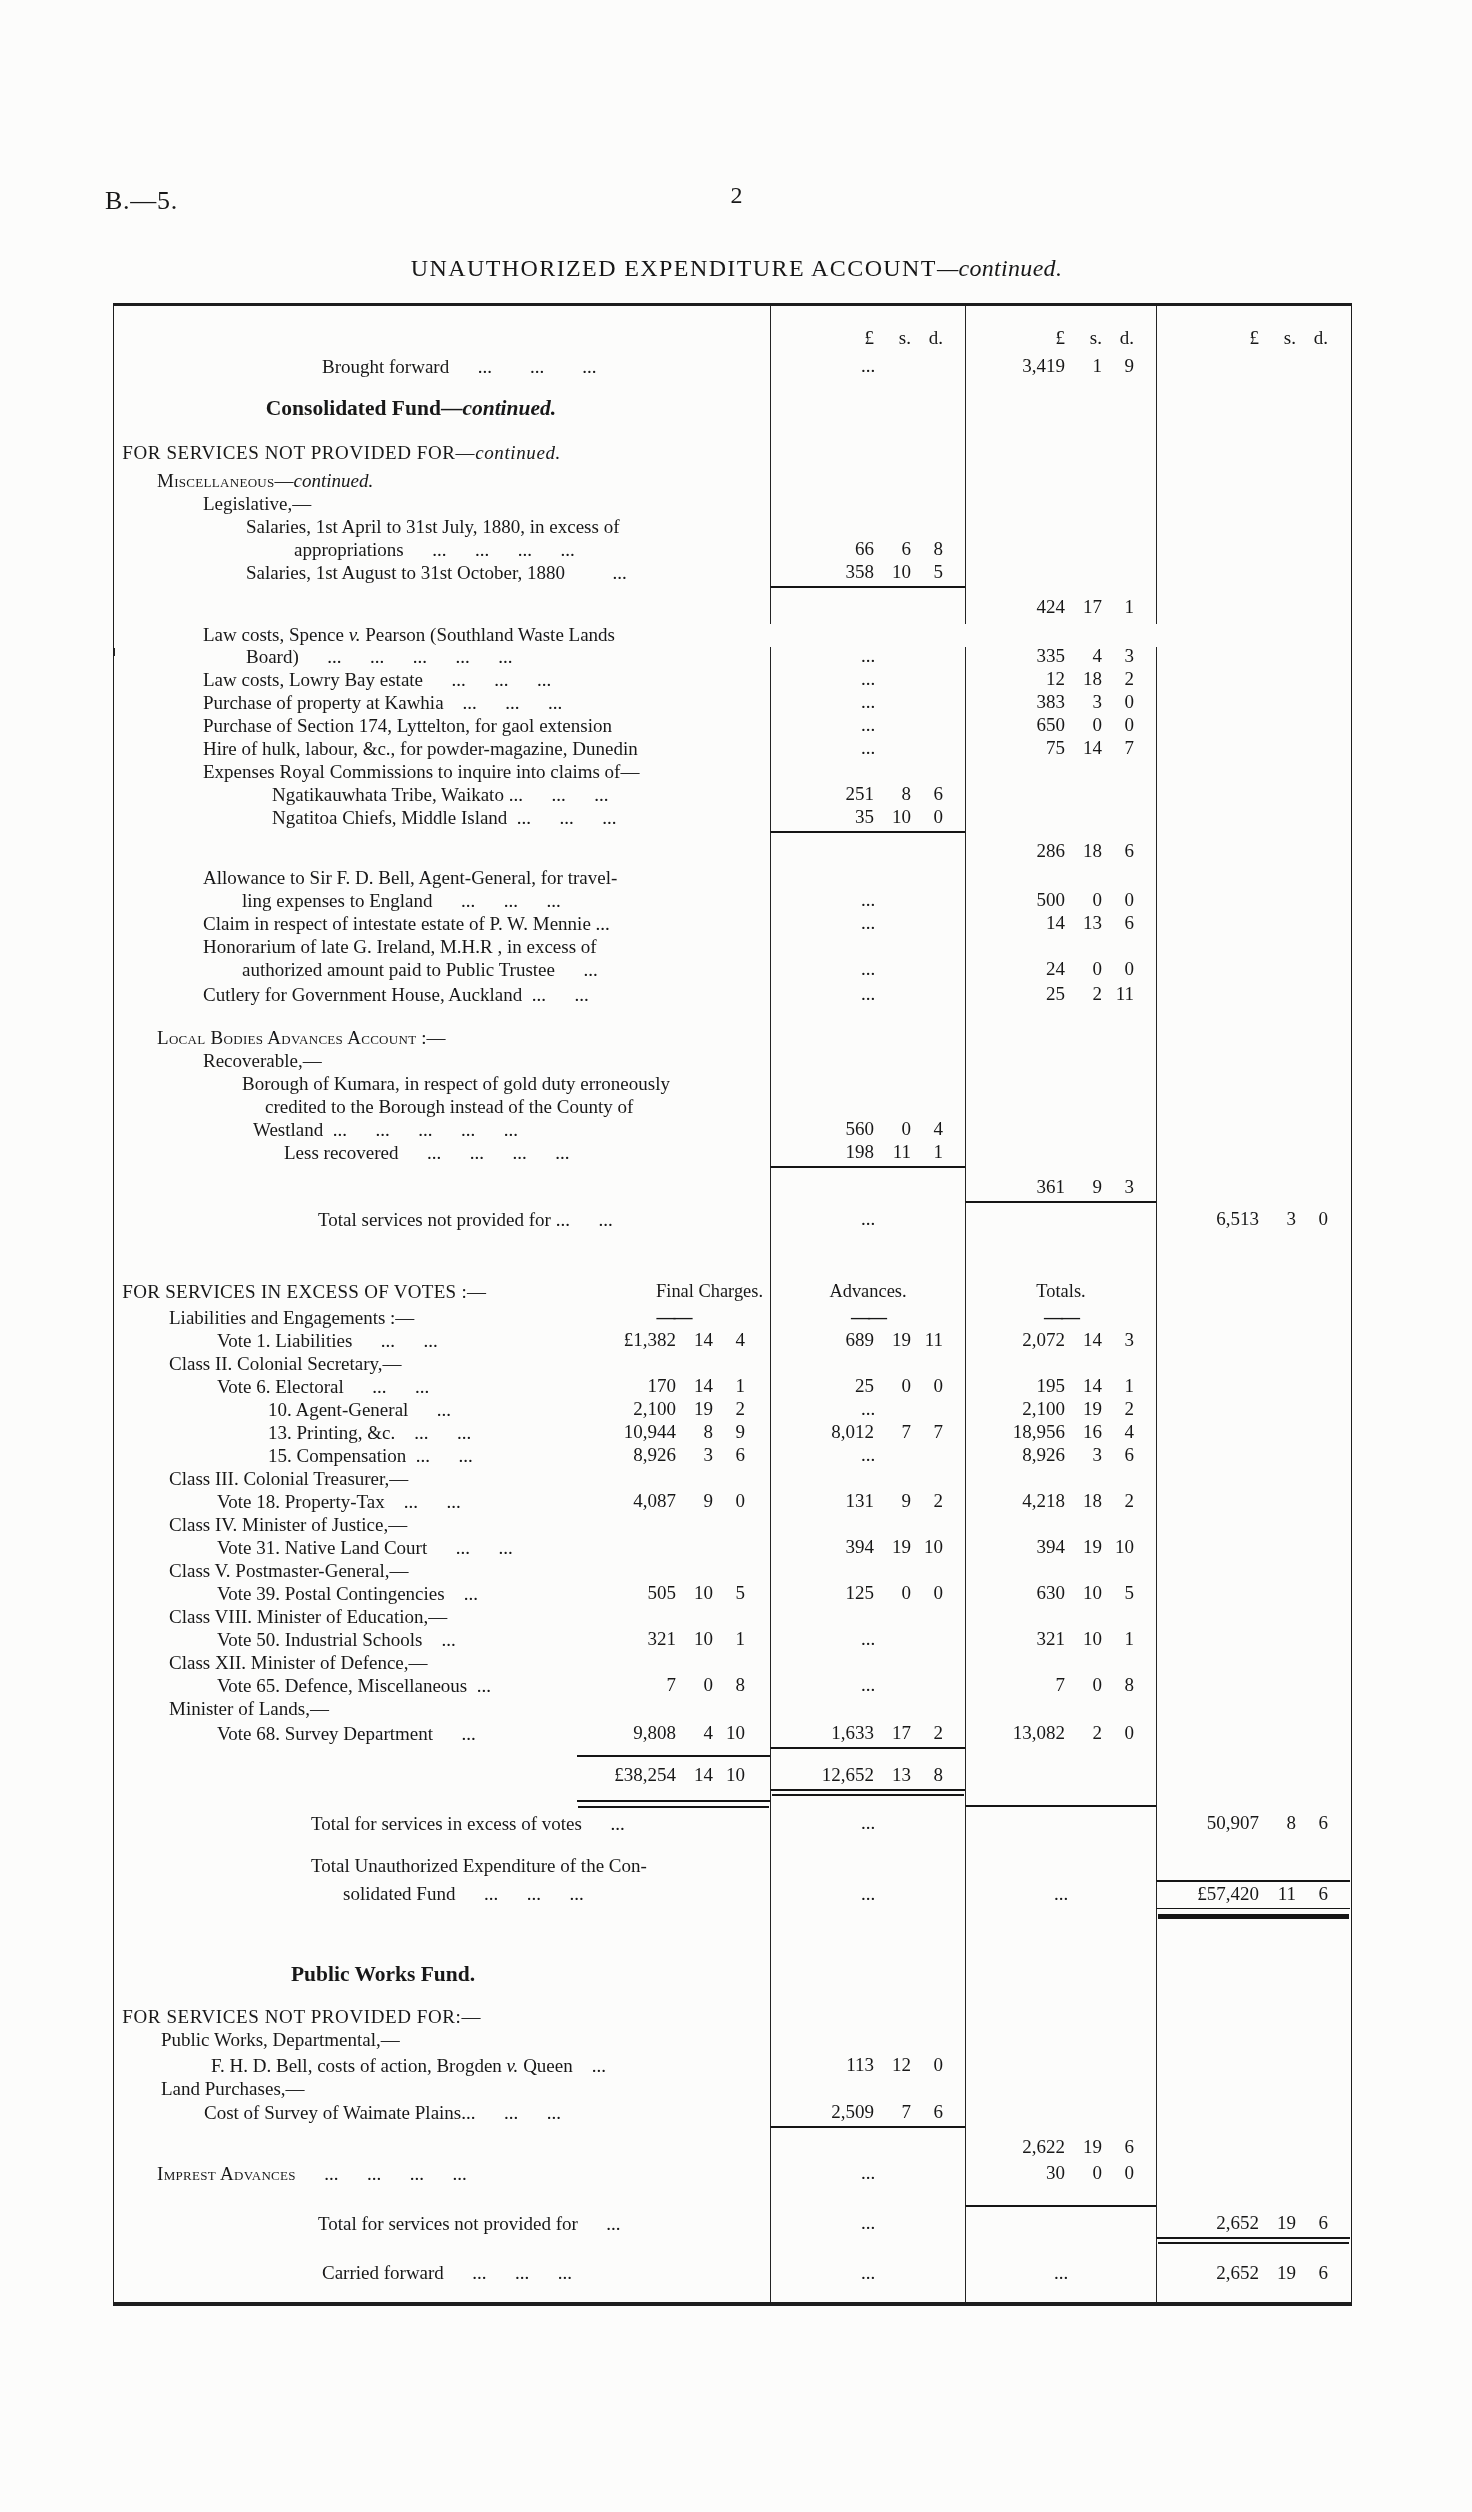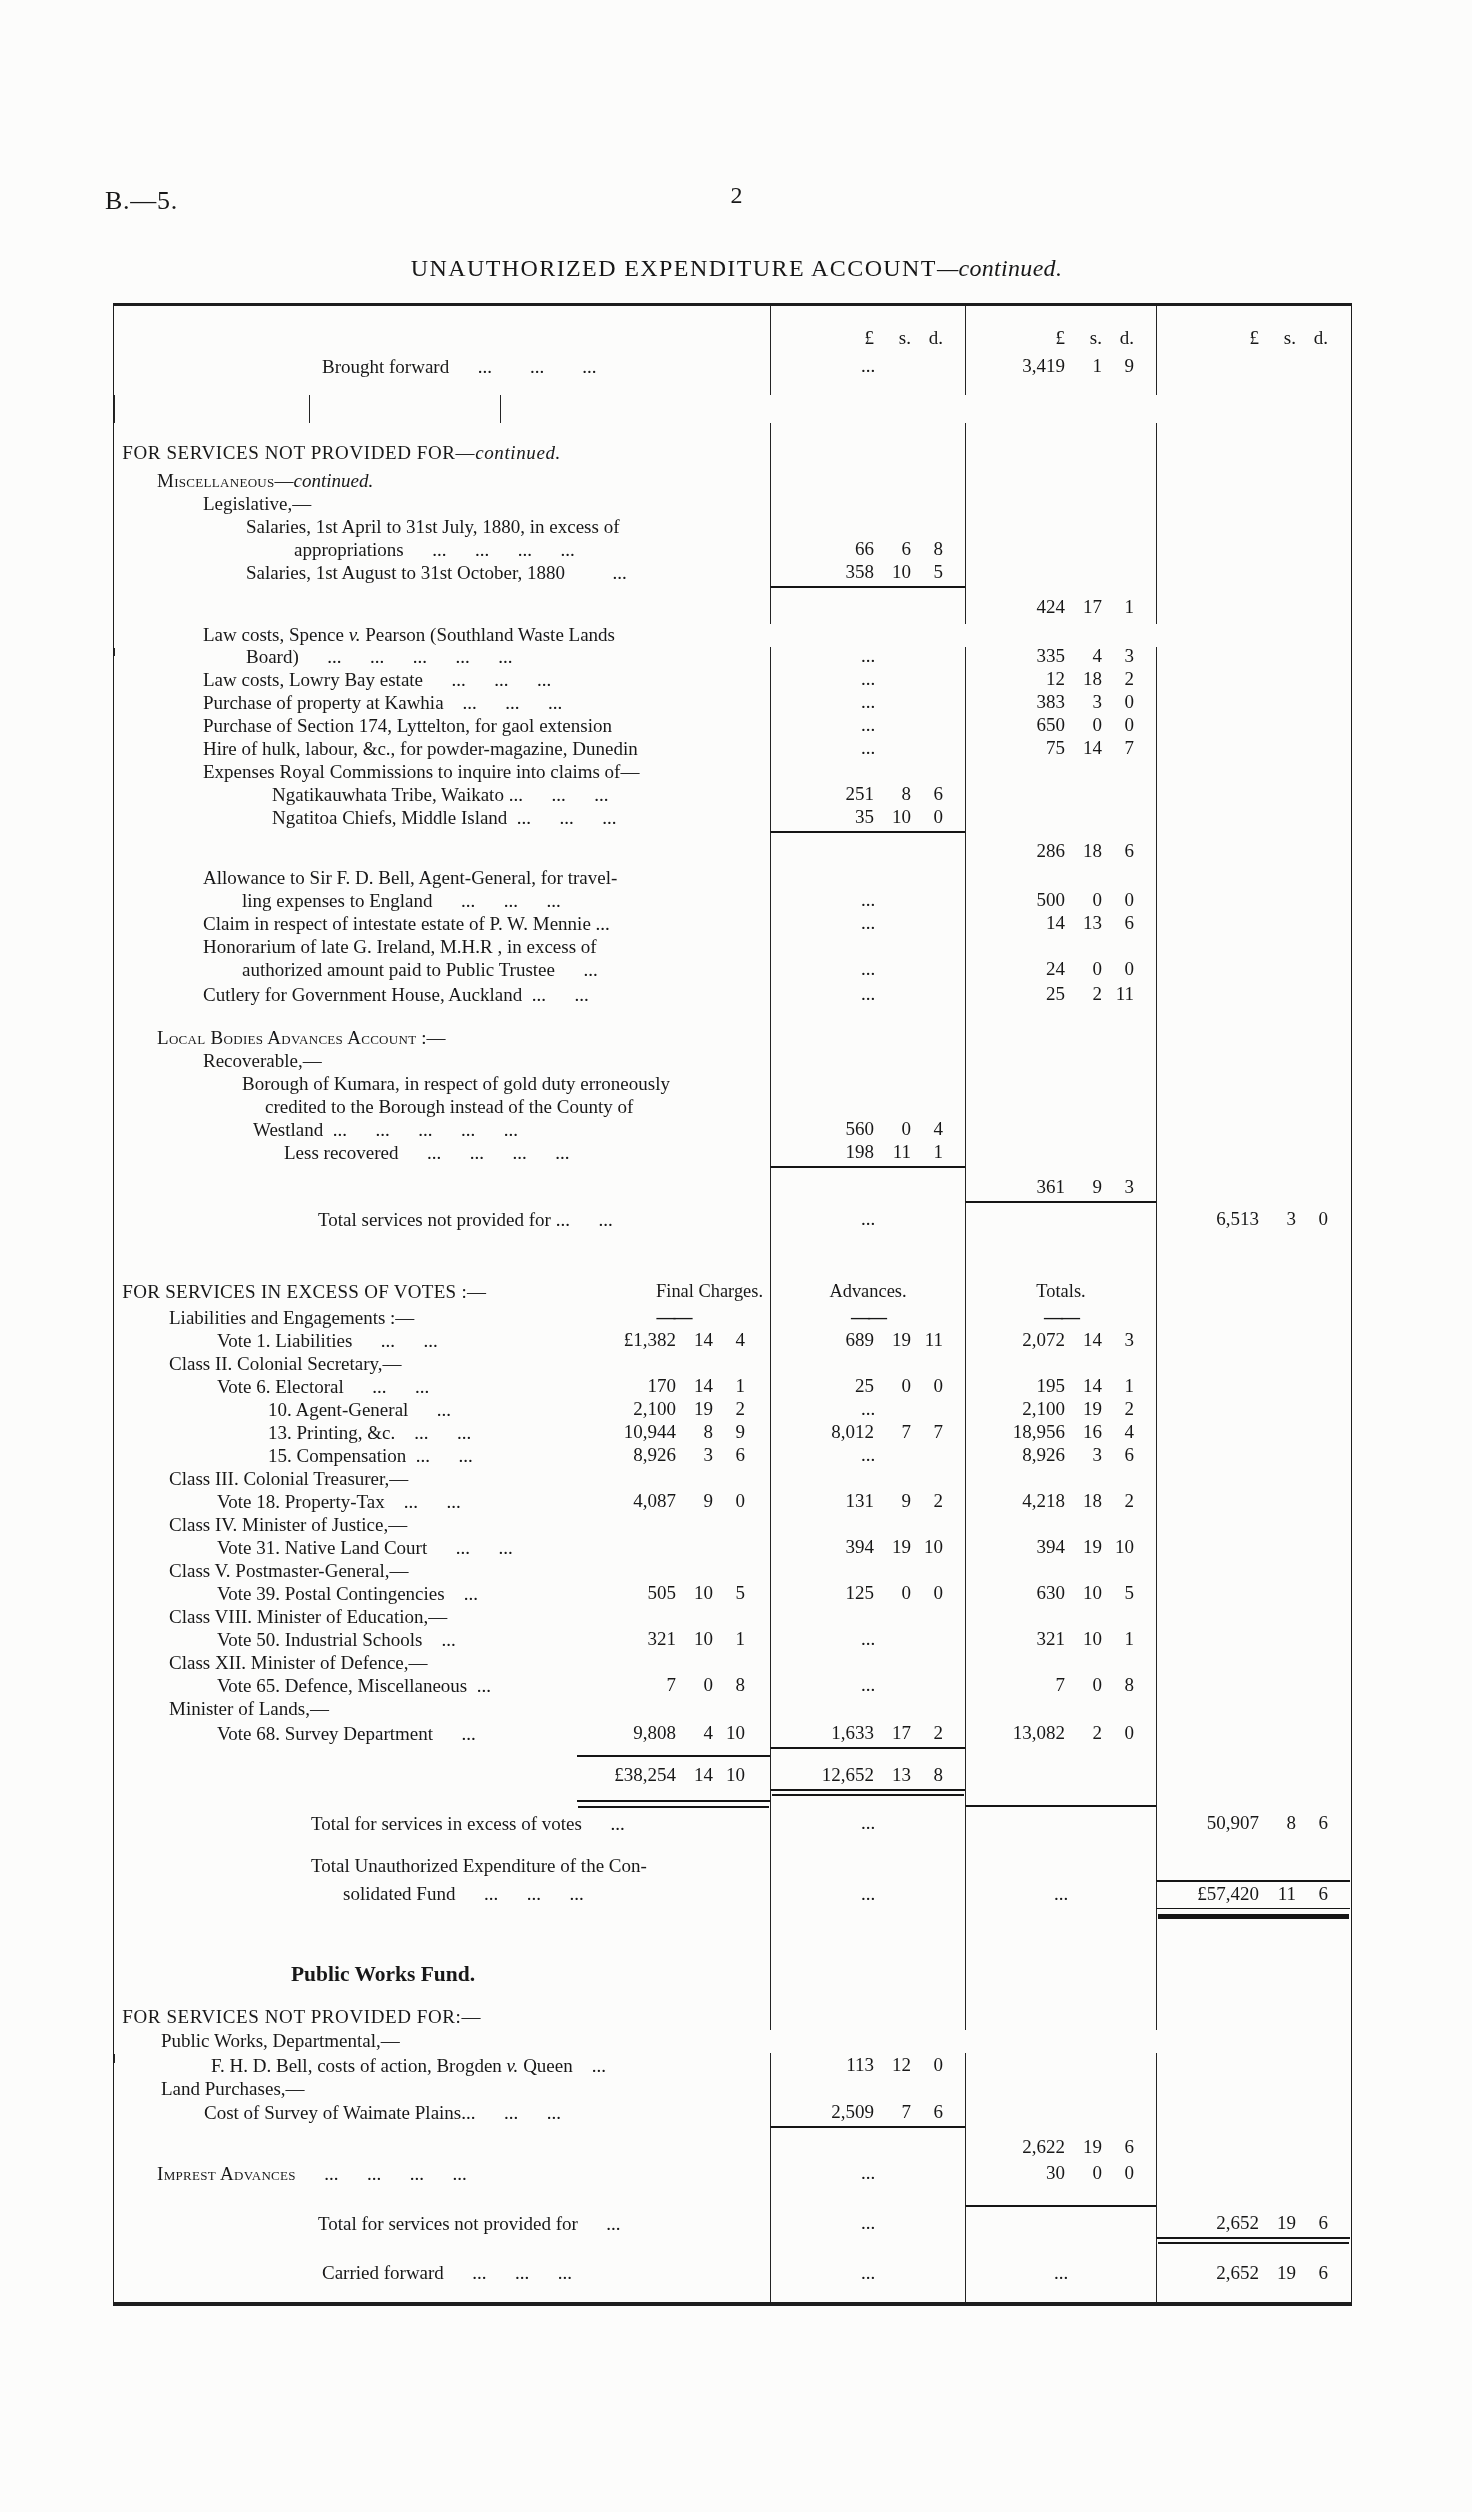--- a/index.html
+++ b/index.html
@@ -105,20 +105,23 @@
       </div>
       <div class="row" style="height: 15.2px;">
         <div class="desc">
           <div class="lbl"></div>
         </div>
         <div class="cell amt ca"></div>
         <div class="cell amt cb"></div>
         <div class="cell amt cc"></div>
       </div>
       <div class="row center big" style="height: 28px;">
+        <div class="desc">
+          <div class="lbl" style="padding-right: 62px;"><b>Consolidated Fund</b><b>—<i>continued.</i></b></div>
+        </div>
         <div class="cell amt ca"></div>
         <div class="cell amt cb"></div>
         <div class="cell amt cc"></div>
       </div>
       <div class="row" style="height: 14px;">
         <div class="desc">
           <div class="lbl"></div>
         </div>
         <div class="cell amt ca"></div>
         <div class="cell amt cb"></div>
@@ -896,21 +899,21 @@
         <div class="cell amt cc"></div>
       </div>
       <div class="row caps" style="height: 29px;">
         <div class="desc">
           <div class="lbl" style="padding-left: 8.3px;">FOR SERVICES NOT PROVIDED FOR:—</div>
         </div>
         <div class="cell amt ca"></div>
         <div class="cell amt cb"></div>
         <div class="cell amt cc"></div>
       </div>
-      <div class="row" style="height: 23px; flex-direction: column;">
+      <div class="row" style="height: 23px;">
         <div class="desc">
           <div class="lbl" style="padding-left: 47px;">Public Works, Departmental,—</div>
         </div>
         <div class="cell amt ca"></div>
         <div class="cell amt cb"></div>
         <div class="cell amt cc"></div>
       </div>
       <div class="row" style="height: 26px;">
         <div class="desc">
           <div class="lbl" style="padding-left: 97px;">F. H. D. Bell, costs of action, Brogden <i>v.</i> Queen  ...</div>

